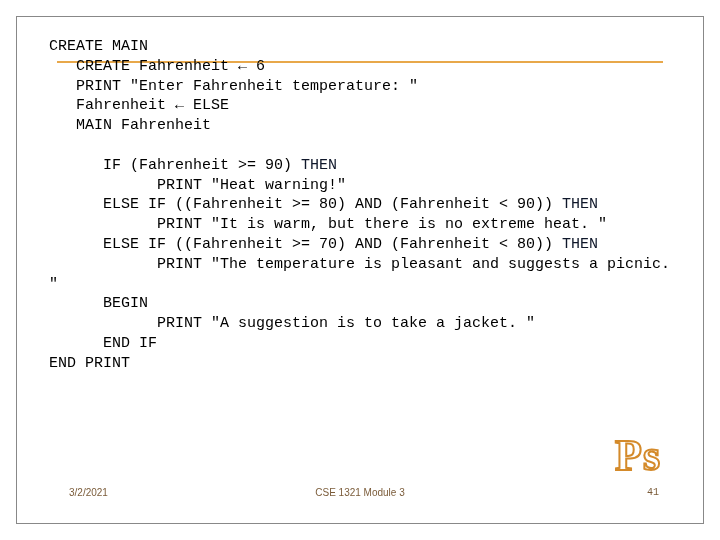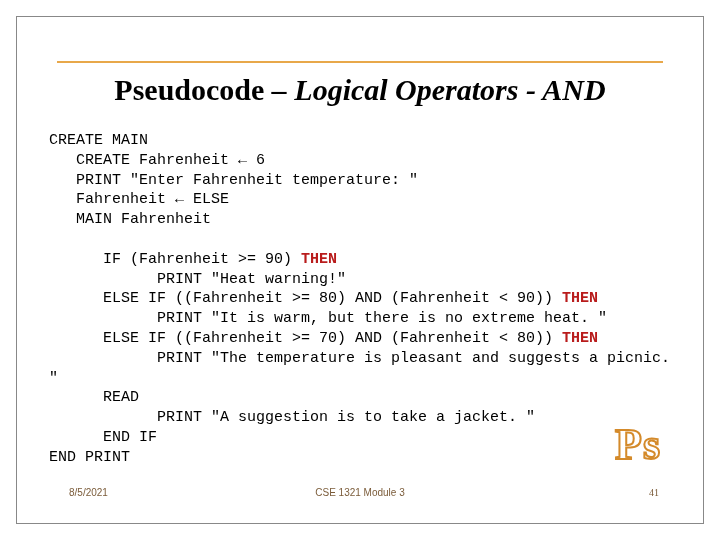--- a/index.html
+++ b/index.html
@@ -52,22 +52,21 @@
     font-family: 'Courier New', Courier, monospace;
     font-size: 15px;
     line-height: 1.32;
     color: #000;
     white-space: pre-wrap;
     word-wrap: break-word;
     padding-left: 4px;
     padding-right: 4px;
   }
   .code-block .kw {
-    color: #b91c1c;
-    font-weight: bold;
+    color: #0f172a;
   }
   .footer-date {
     position: absolute;
     left: 52px;
     bottom: 25px;
     font-family: Arial, sans-serif;
     font-size: 10px;
     color: #7b5c3a;
   }
   .footer-center {
@@ -77,64 +76,61 @@
     bottom: 25px;
     text-align: center;
     font-family: Arial, sans-serif;
     font-size: 10px;
     color: #7b5c3a;
   }
   .footer-page {
     position: absolute;
     right: 44px;
     bottom: 25px;
-    font-family: Liberation Serif, serif;
+    font-family: Liberation Mono, monospace;
     font-size: 10px;
     color: #7b5c3a;
   }
   .ps-badge {
     position: absolute;
     right: 42px;
-    bottom: 53px;
+    bottom: 42px;
     font-family: Georgia, 'Times New Roman', serif;
     font-size: 44px;
     font-weight: bold;
     color: #fff;
     -webkit-text-stroke: 2px #d48a2a;
     letter-spacing: 1px;
     user-select: none;
   }
 </style>
 </head>
 <body>
 
 <div class="outer-frame">
   <div class="accent-line"></div>
 
   <div class="inner-content">
-    <h1 class="slide-title">
-      <span class="nonitalic">Pseudocode </span><span>– Logical Operators - AND</span>
-    </h1>
 
     <div class="code-block"><span>CREATE MAIN</span>
 <span>   CREATE Fahrenheit ← 6</span>
 <span>   PRINT "Enter Fahrenheit temperature: "</span>
 <span>   Fahrenheit ← ELSE</span>
 <span>   MAIN Fahrenheit</span>
 <span></span>
 <span>      IF (Fahrenheit &gt;= 90) </span><span class="kw">THEN</span>
 <span>            PRINT "Heat warning!"</span>
 <span>      ELSE IF ((Fahrenheit &gt;= 80) AND (Fahrenheit &lt; 90)) </span><span class="kw">THEN</span>
 <span>            PRINT "It is warm, but there is no extreme heat. "</span>
 <span>      ELSE IF ((Fahrenheit &gt;= 70) AND (Fahrenheit &lt; 80)) </span><span class="kw">THEN</span>
 <span>            PRINT "The temperature is pleasant and suggests a picnic. "</span>
-<span>      READ</span>
+<span>      BEGIN</span>
 <span>            PRINT "A suggestion is to take a jacket. "</span>
 <span>      END IF</span>
 <span>END PRINT</span></div>
   </div>
 
   <div class="ps-badge">Ps</div>
 
-  <div class="footer-date">8/5/2021</div>
+  <div class="footer-date">3/2/2021</div>
   <div class="footer-center">CSE 1321 Module 3</div>
   <div class="footer-page">41</div>
 </div>
 
 </body></html>

